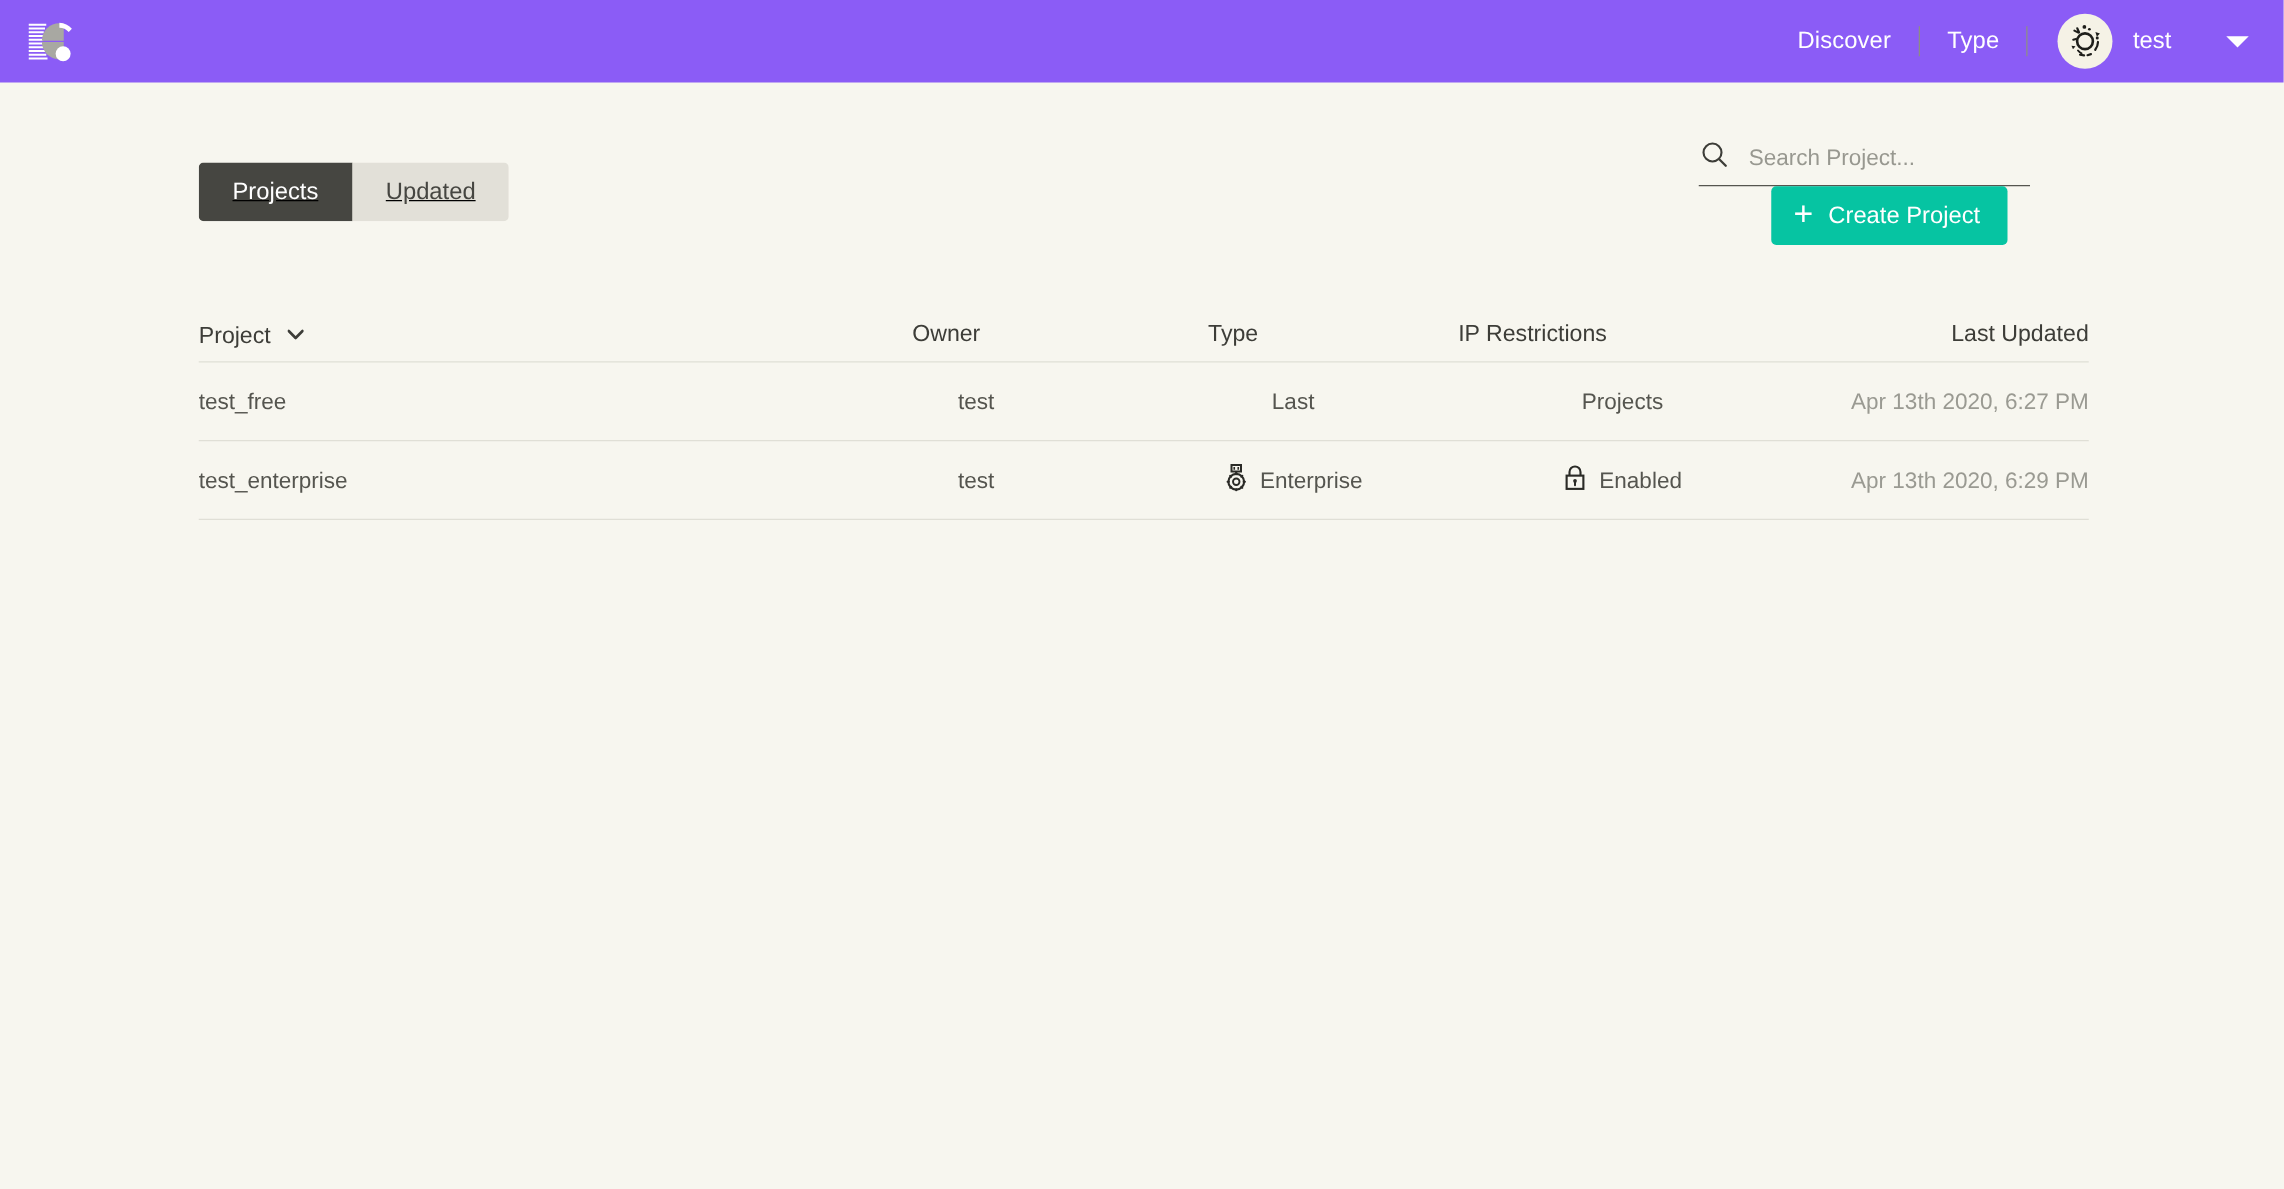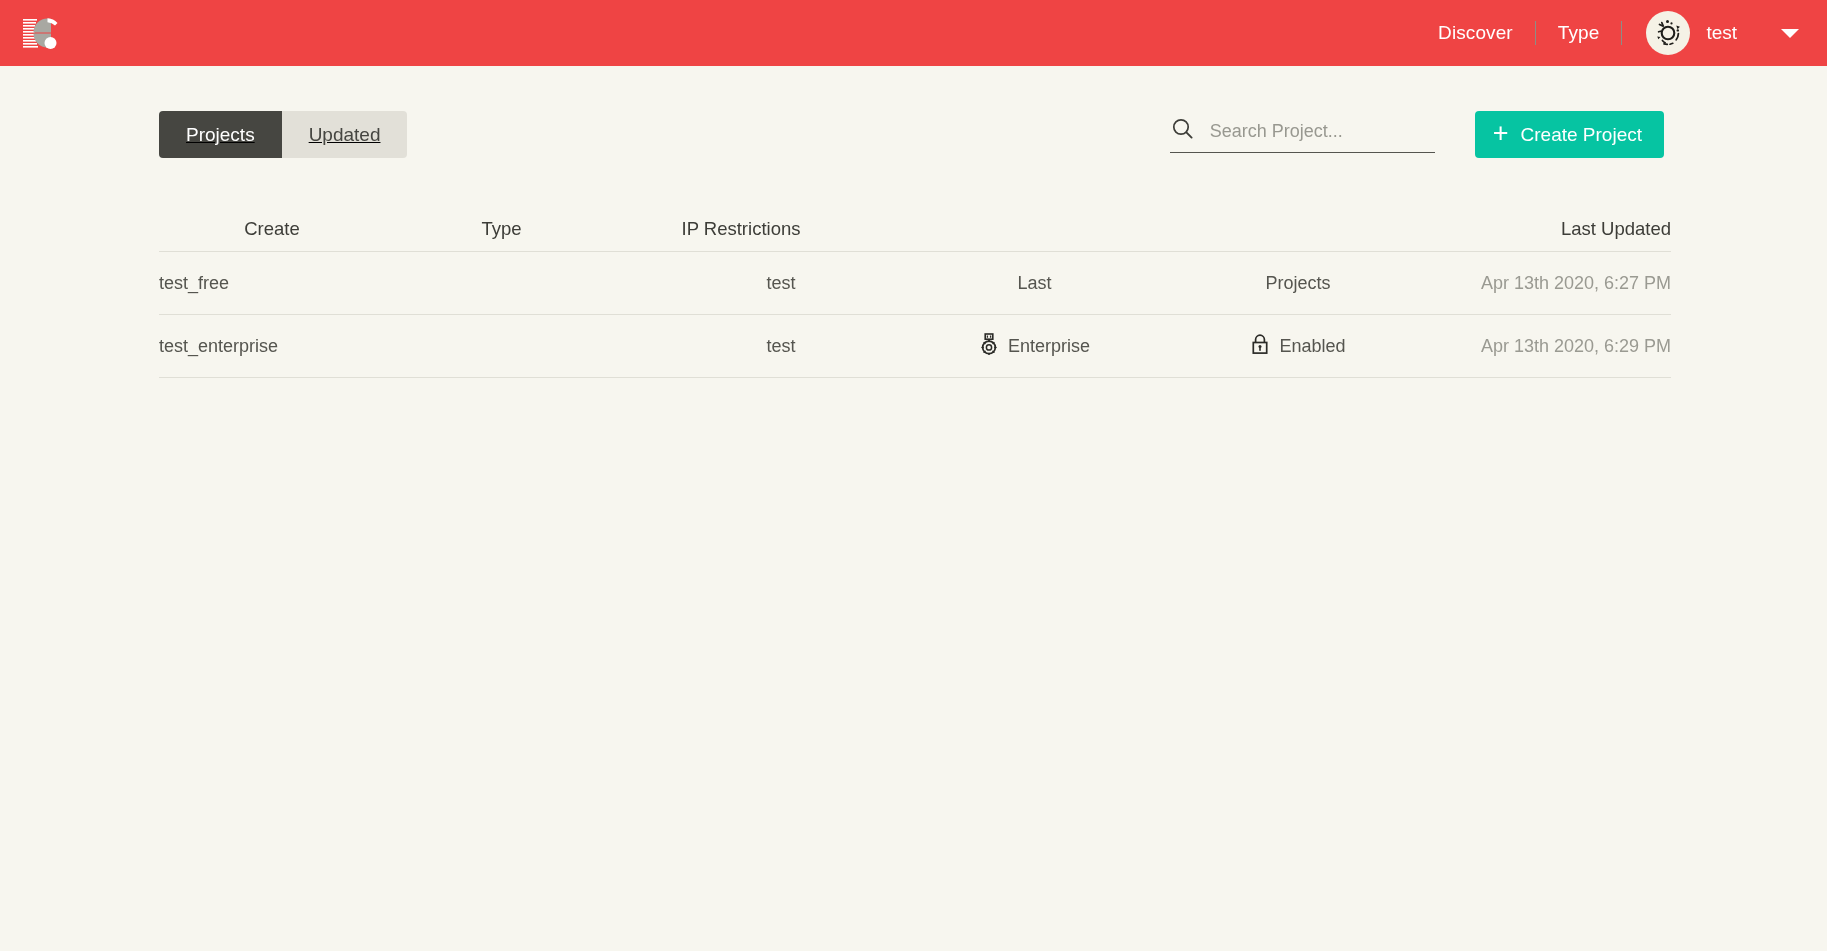--- a/index.html
+++ b/index.html
@@ -8,21 +8,21 @@
     width: 1827px;
     height: 951px;
     background: #f7f6ef;
     font-family: "Liberation Sans", sans-serif;
     overflow: hidden;
   }
 
   
   .topbar {
     height: 66px;
-    background: #ef4444;
+    background: #8b5cf6;
     display: flex;
     align-items: center;
     justify-content: space-between;
     padding: 0 18px 0 20px;
   }
 
   .brand-logo {
     width: 44px;
     height: 44px;
     position: relative;
@@ -119,20 +119,21 @@
     user-select: none;
   }
 
   .tab.active { background: #464641; color: #ffffff; }
   .tab.inactive { background: #e2e0d8; color: #464641; }
 
   
   .toolbar-right {
     display: flex;
     align-items: center;
+    flex-direction: column;
   }
 
   .search-wrap {
     display: flex;
     align-items: center;
     width: 265px;
     border-bottom: 1.5px solid #55554f;
     padding-bottom: 6px;
     margin-right: 40px;
   }
@@ -316,21 +317,29 @@
         <span class="plus-icon">+</span>
         <span>Create Project</span>
       </button>
 
     </div>
   </div>
 
   <div class="table">
 
     <div class="trow thead">
-      <div class="th c-owner">Create</div>
+      <div class="th c-project th-sortable">
+        <span>Project</span>
+        <span class="sort-caret">
+          <svg width="13" height="9" viewBox="0 0 13 9" aria-hidden="true">
+            <path d="M1 1.8 L6.5 7.4 L12 1.8" fill="none" stroke="#3d3d38" stroke-width="2.1" stroke-linecap="round" stroke-linejoin="round"></path>
+          </svg>
+        </span>
+      </div>
+      <div class="th c-owner">Owner</div>
       <div class="th c-type">Type</div>
       <div class="th c-ip">IP Restrictions</div>
       <div class="th c-updated">Last Updated</div>
     </div>
 
     <div class="trow tbody-row">
       <div class="td c-project">test_free</div>
       <div class="td c-owner">test</div>
       <div class="td c-type">
         <div class="cell-inline">

